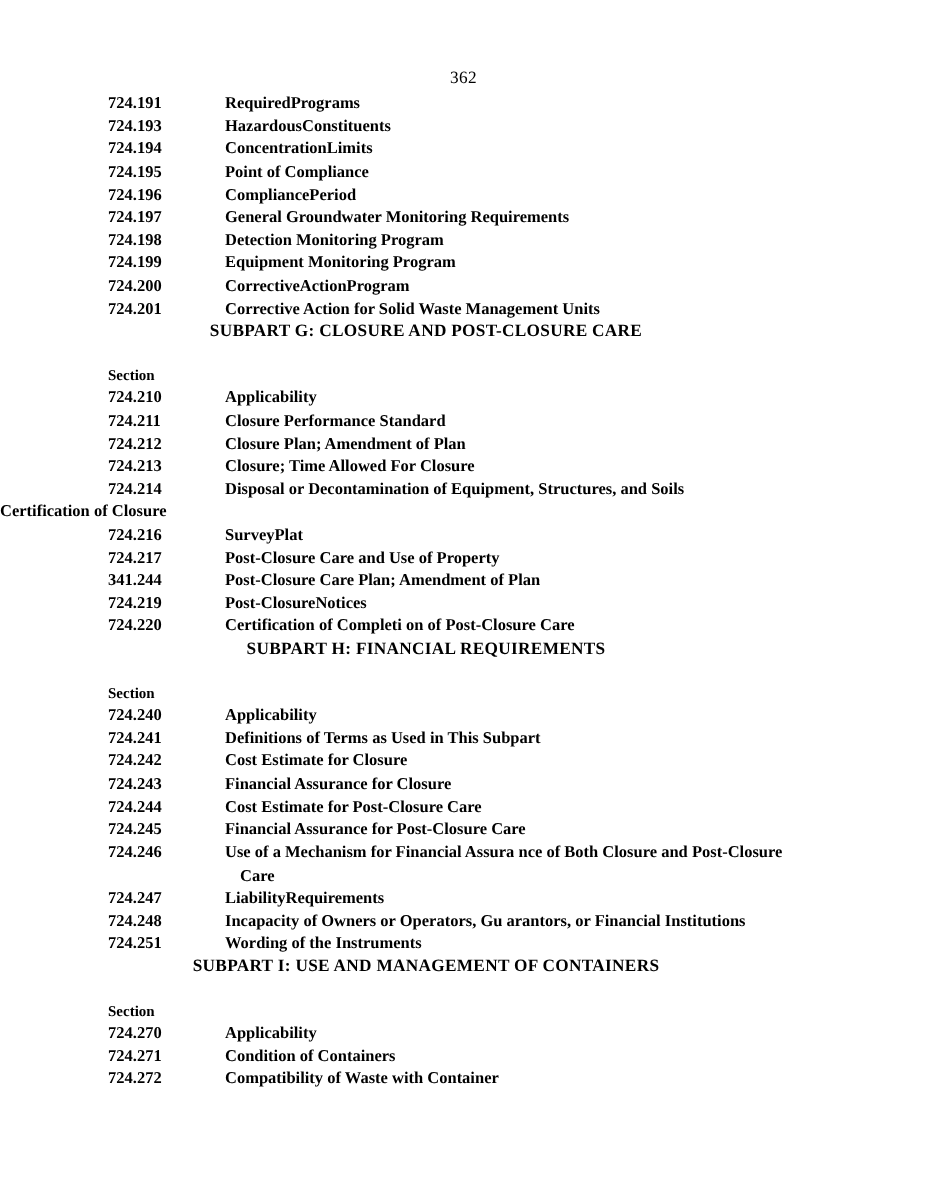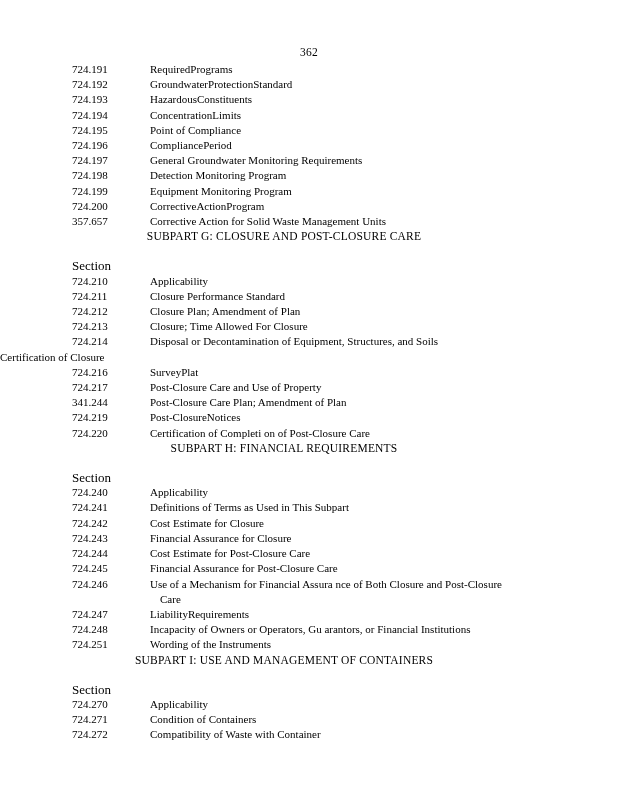--- a/index.html
+++ b/index.html
@@ -25,20 +25,21 @@
   .page-number {
     text-align: center;
     font-size: 11.5px;
     margin-top: 46px;
     margin-bottom: 4px;
     letter-spacing: 0.3px;
   }
   .entries {
     margin: 0;
     padding: 0;
+    font-weight: bold;
   }
   .entry {
     display: flex;
     align-items: flex-start;
     font-size: 11px;
     line-height: 15.2px;
     padding: 0;
   }
   .entry .num {
     width: 78px;
@@ -50,21 +51,21 @@
   .entry .title {
     flex: 1 1 auto;
     padding-right: 40px;
     white-space: normal;
   }
   .entry .title .cont {
     display: block;
     padding-left: 10px;
   }
   .section-label {
-    font-size: 13px;
+    font-size: 10px;
     line-height: 15.2px;
     padding-left: 72px;
   }
   .subpart {
     font-size: 11.5px;
     line-height: 15.2px;
     text-align: center;
     padding-left: 20px;
     padding-right: 70px;
     margin-top: 0;
@@ -76,24 +77,20 @@
 <body>
 
 <div class="page">
   <div class="page-number">362</div>
   <div class="entries" id="content">
       <div class="entry">
         <div class="num">724.191</div>
         <div class="title"><span>RequiredPrograms</span></div>
       </div>
       <div class="entry">
-        <div class="num">724.192</div>
-        <div class="title"><span>GroundwaterProtectionStandard</span></div>
-      </div>
-      <div class="entry">
         <div class="num">724.193</div>
         <div class="title"><span>HazardousConstituents</span></div>
       </div>
       <div class="entry">
         <div class="num">724.194</div>
         <div class="title"><span>ConcentrationLimits</span></div>
       </div>
       <div class="entry">
         <div class="num">724.195</div>
         <div class="title"><span>Point  of  Compliance</span></div>
@@ -112,21 +109,21 @@
       </div>
       <div class="entry">
         <div class="num">724.199</div>
         <div class="title"><span>Equipment    Monitoring    Program</span></div>
       </div>
       <div class="entry">
         <div class="num">724.200</div>
         <div class="title"><span>CorrectiveActionProgram</span></div>
       </div>
       <div class="entry">
-        <div class="num">357.657</div>
+        <div class="num">724.201</div>
         <div class="title"><span>Corrective   Action  for Solid  Waste  Management    Units</span></div>
       </div>
       <div class="subpart">SUBPART    G:  CLOSURE    AND  POST-CLOSURE      CARE</div>
       <div class="section-label">Section</div>
       <div class="entry">
         <div class="num">724.210</div>
         <div class="title"><span>Applicability</span></div>
       </div>
       <div class="entry">
         <div class="num">724.211</div>

